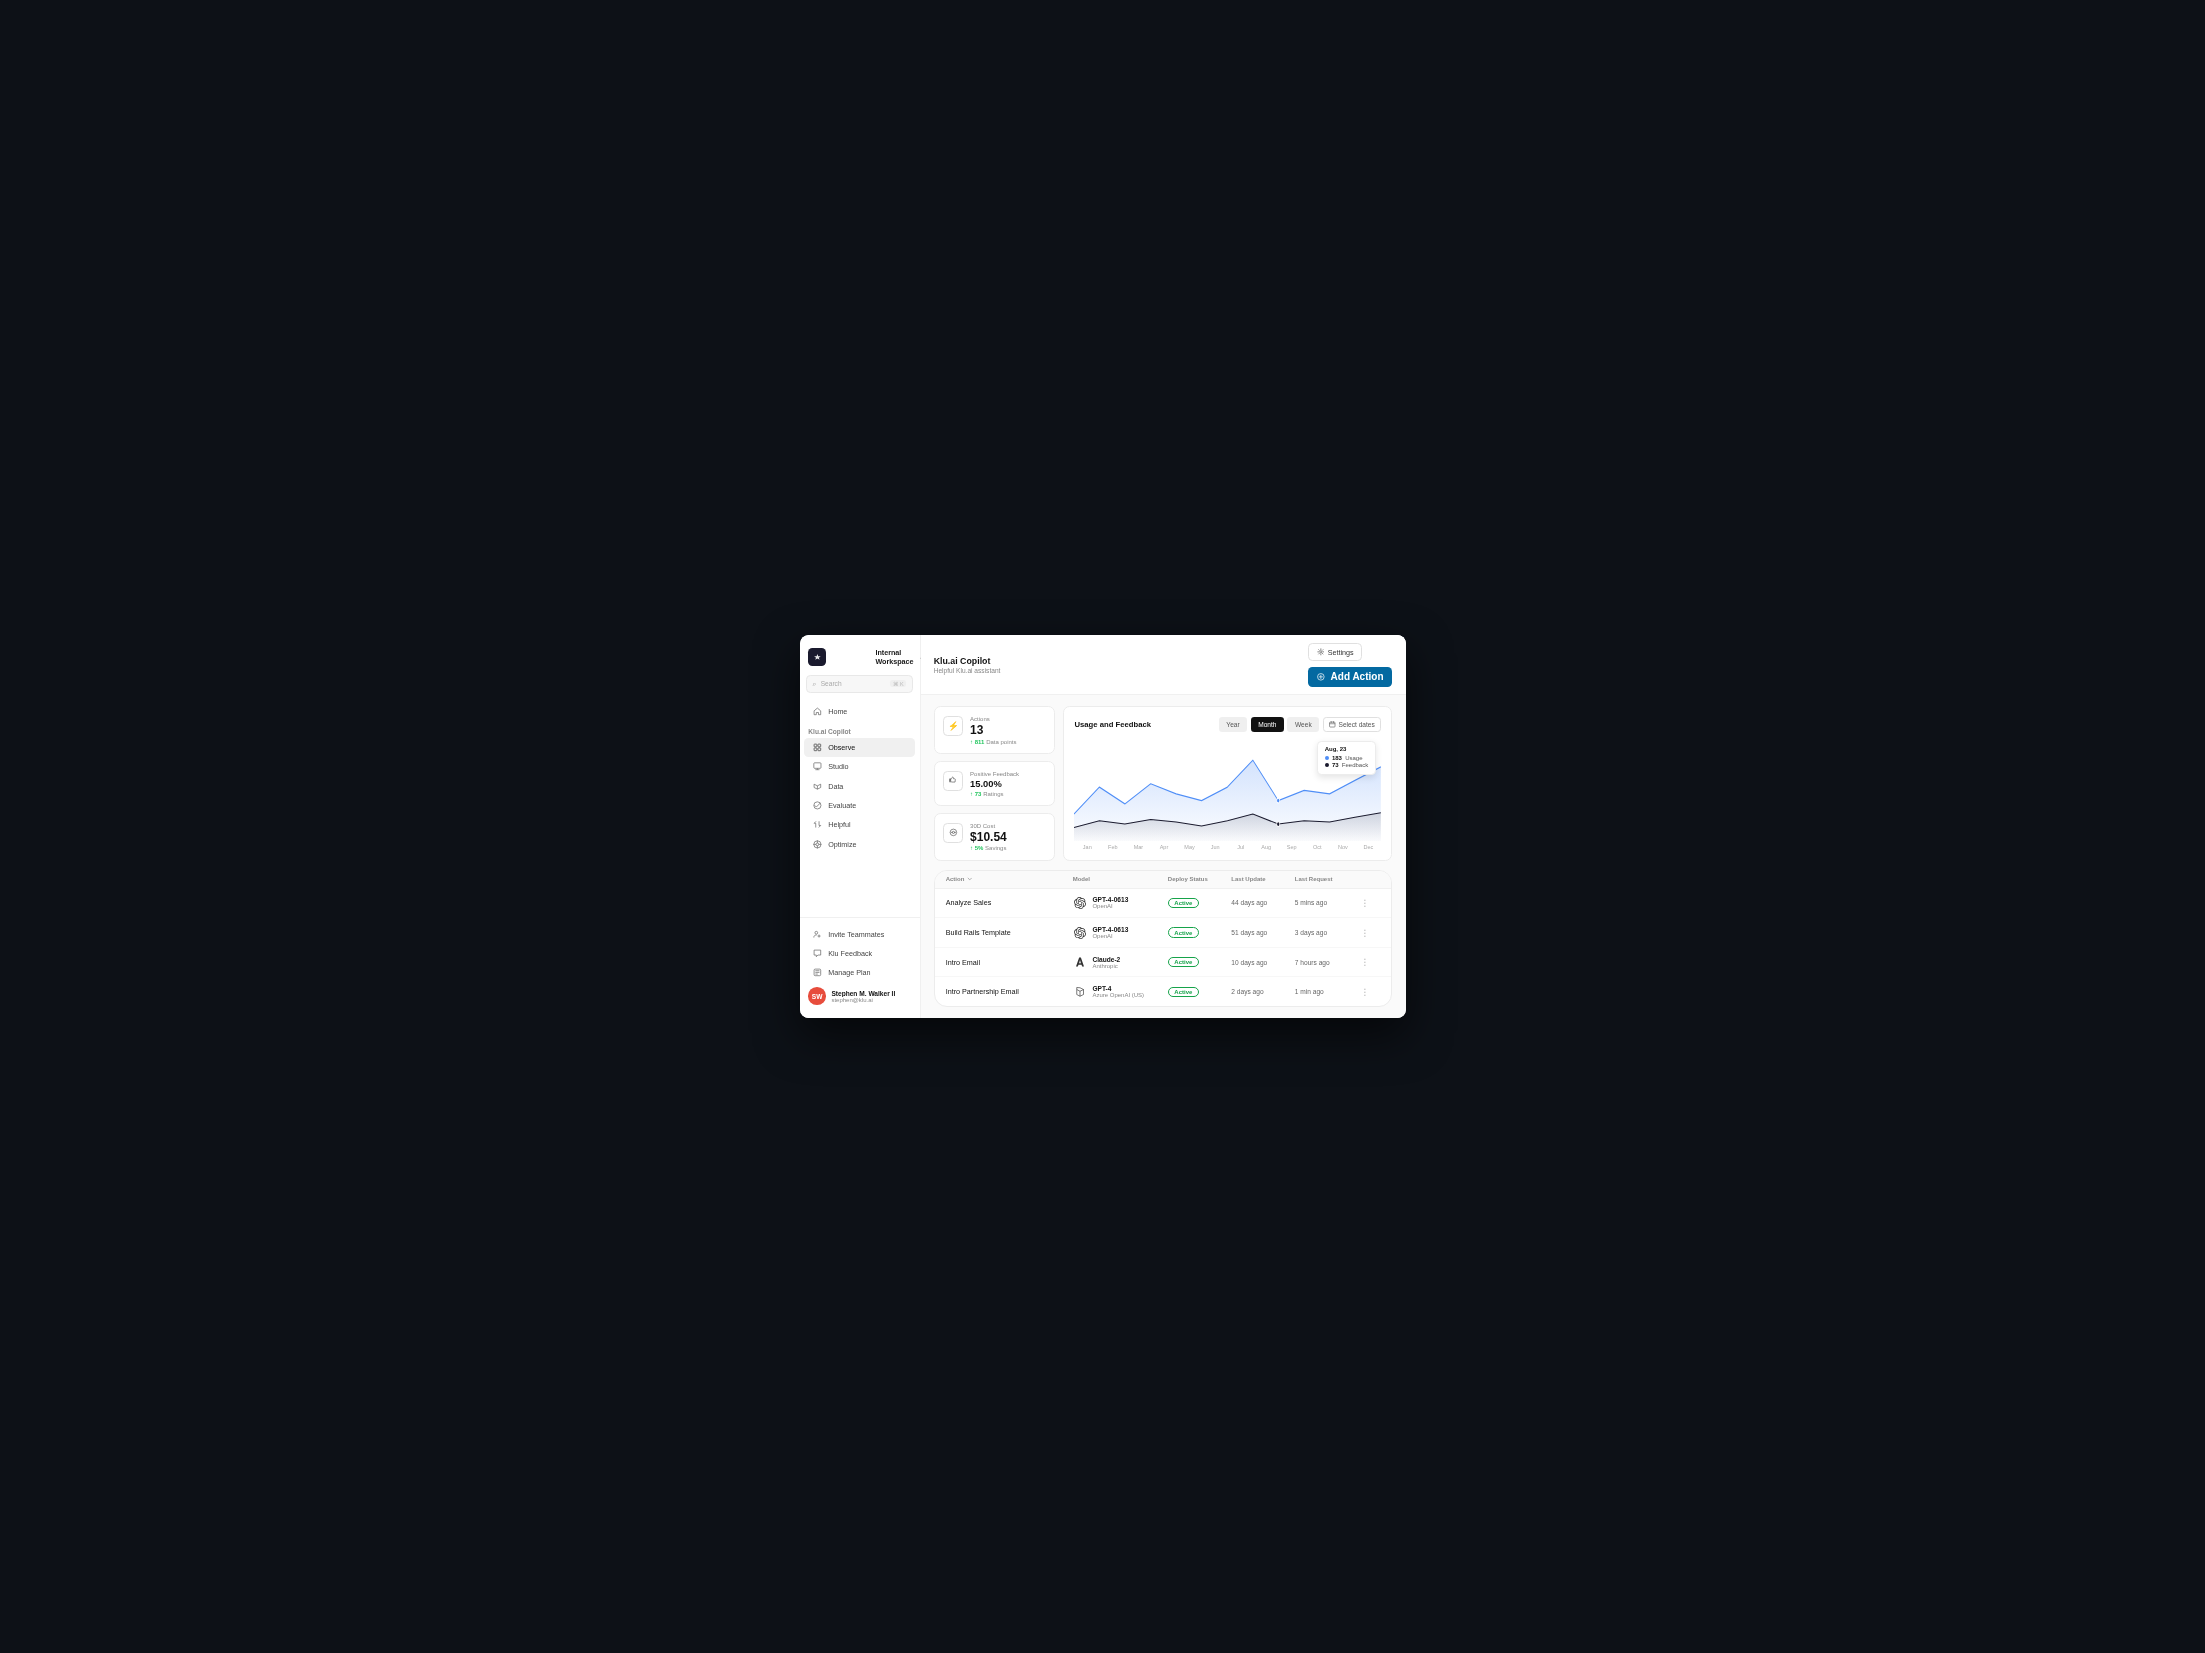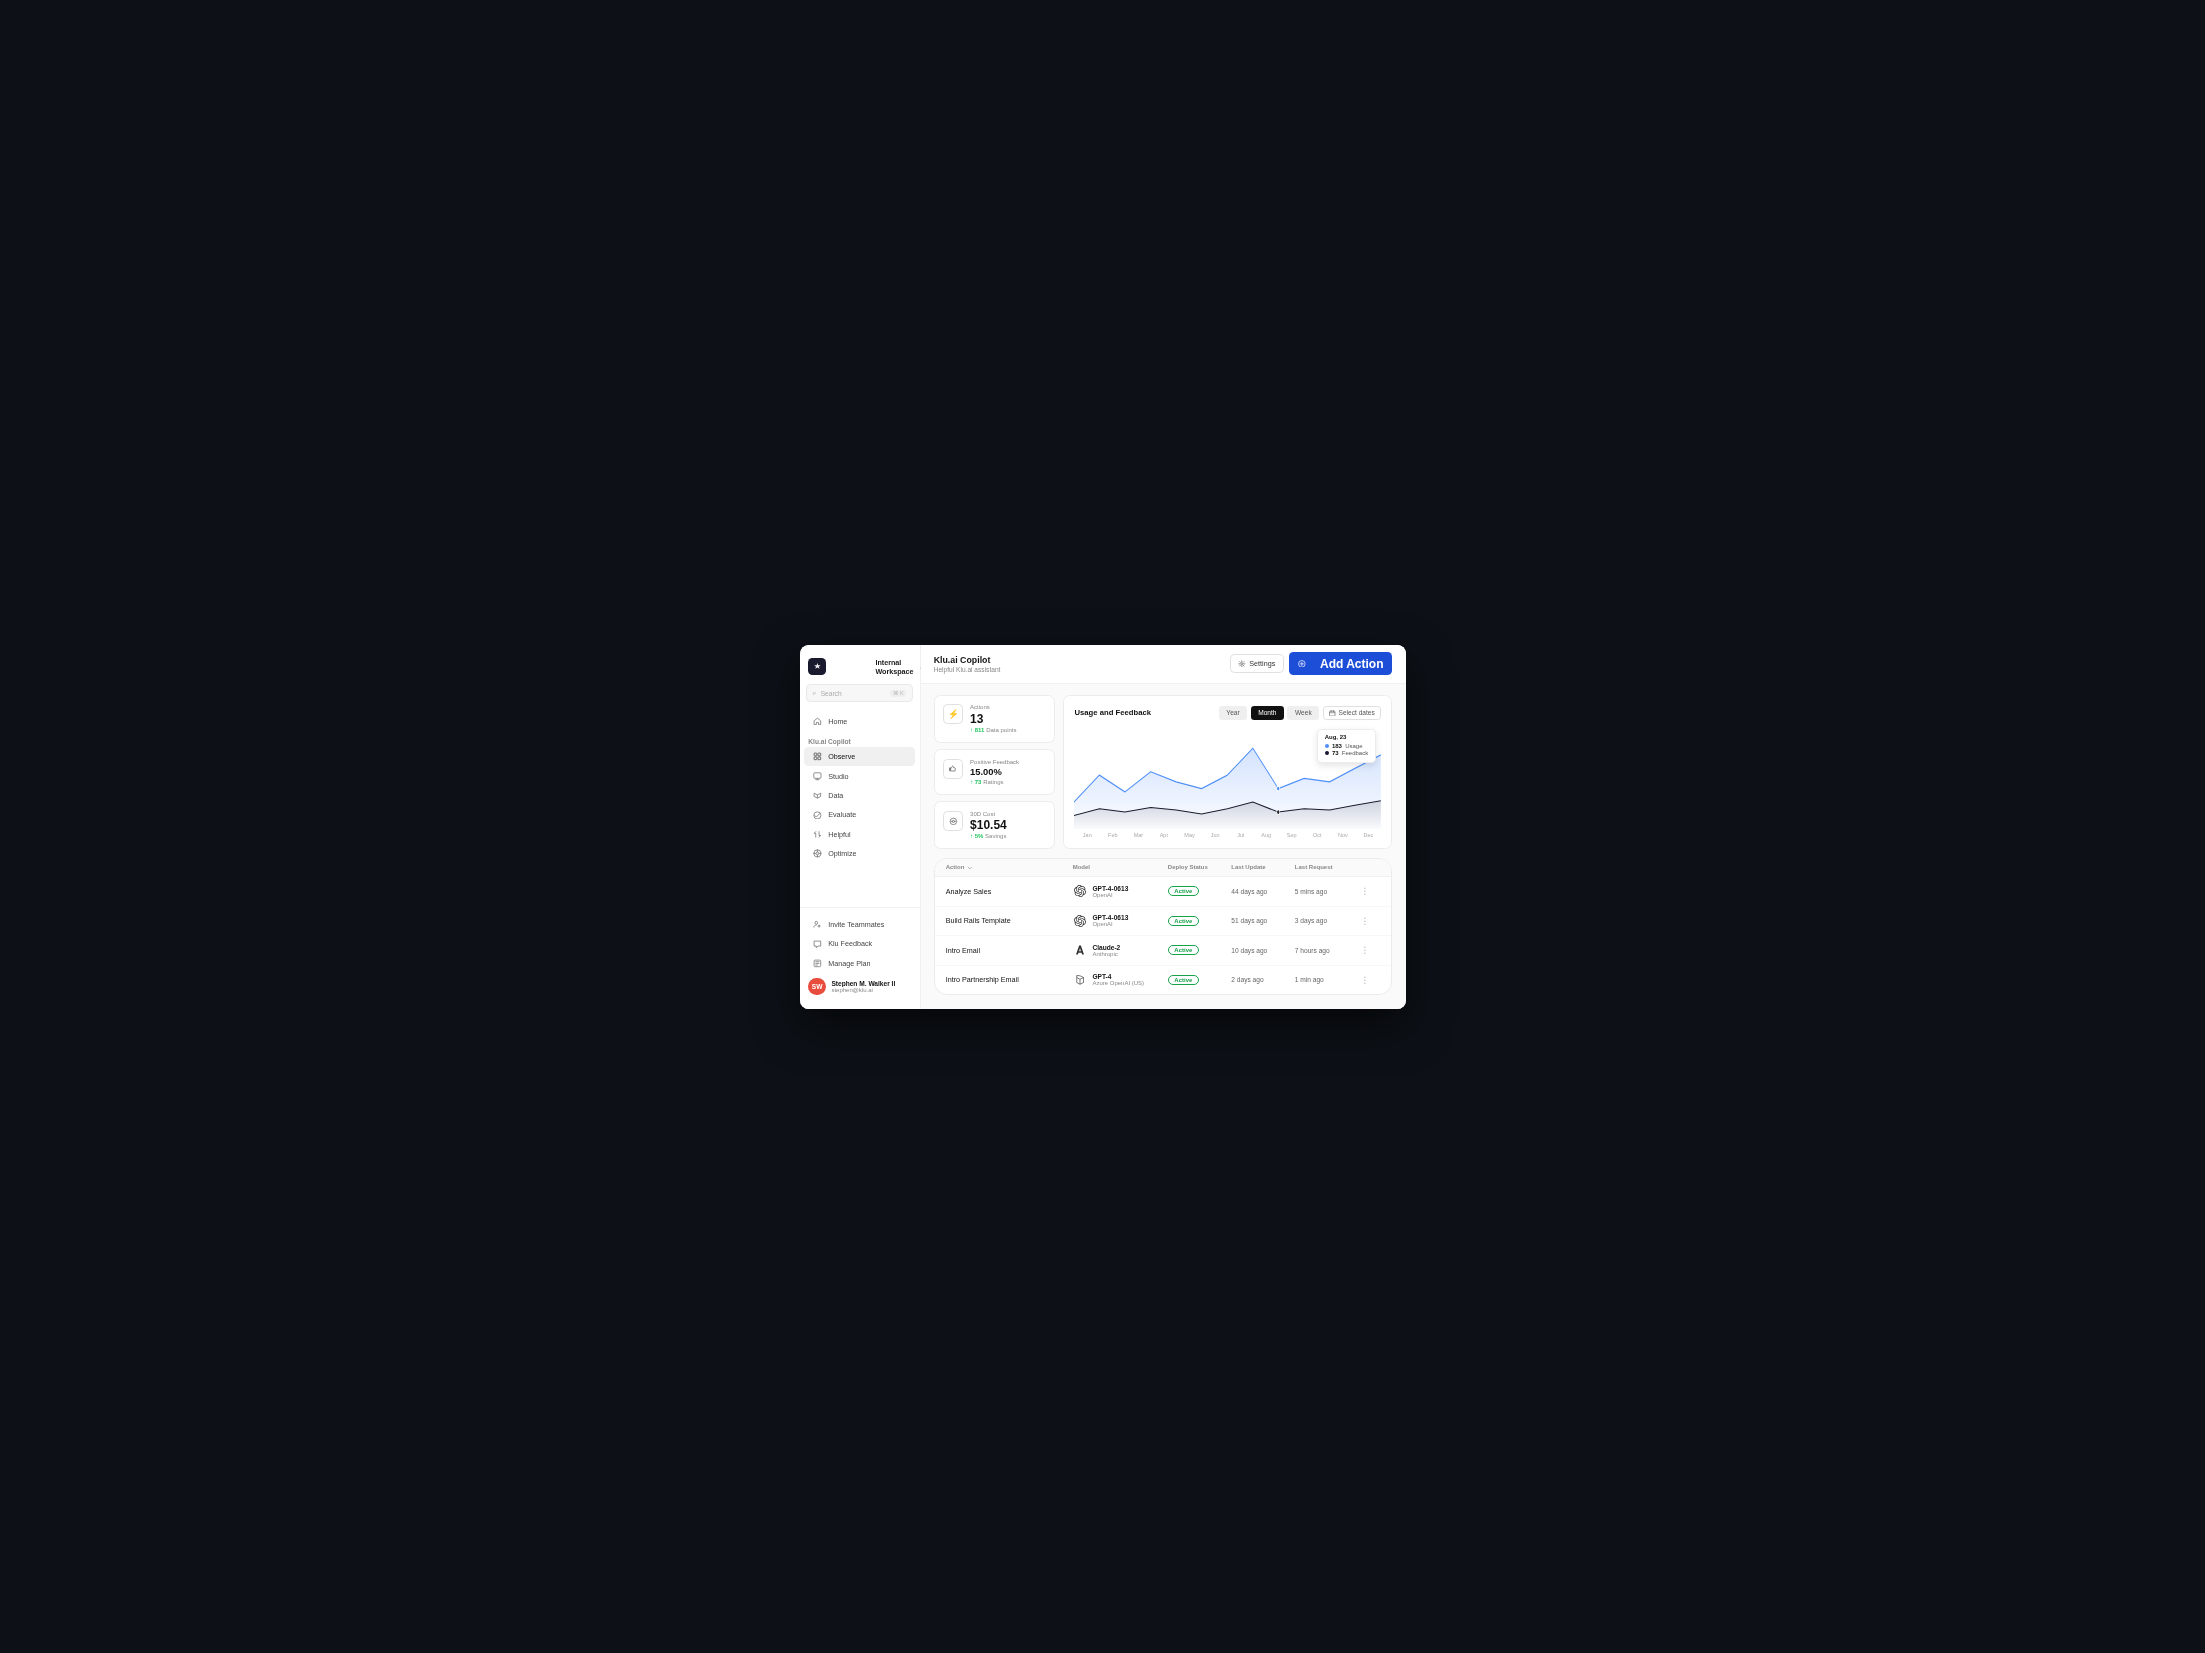--- a/index.html
+++ b/index.html
@@ -165,44 +165,44 @@
       border-bottom: 0.6px solid #f0f0f0;
       padding: 7.7px 13.2px;
       display: flex;
       align-items: center;
       justify-content: space-between;
       flex-shrink: 0;
     }
     .topbar-left {}
     .page-title { font-size: 8.8px; font-weight: 700; color: #111; }
     .page-subtitle { font-size: 6.6px; color: #888; margin-top: 1.1px; }
-    .topbar-right { display: flex; align-items: center; gap: 5.5px; }
+    .topbar-right { display: flex; align-items: flex-start; gap: 5.5px; flex-direction: column; }
     .btn-settings {
       display: flex;
       align-items: center;
       gap: 3.3px;
       border: 0.6px solid #e0e0e0;
       background: white;
       border-radius: 4.4px;
       padding: 3.9px 7.7px;
       font-size: 7.2px;
       color: #333;
       cursor: pointer;
       font-weight: 500;
     }
     .btn-add-action {
       display: flex;
       align-items: center;
-      gap: 14px;
-      background: #1d4ed8;
+      gap: 6px;
+      background: #0369a1;
       color: white;
       border: none;
       border-radius: 4.4px;
       padding: 4.4px 8.8px;
-      font-size: 12px;
+      font-size: 10px;
       font-weight: 600;
       cursor: pointer;
     }
     
     .dashboard {
       flex: 1;
       padding: 11px 13.2px;
       overflow-y: auto;
       display: flex;
       flex-direction: column;

